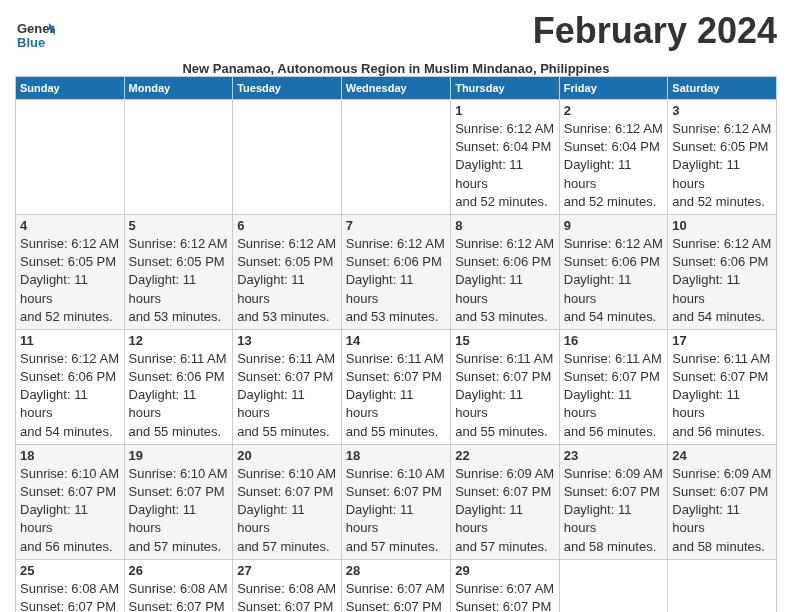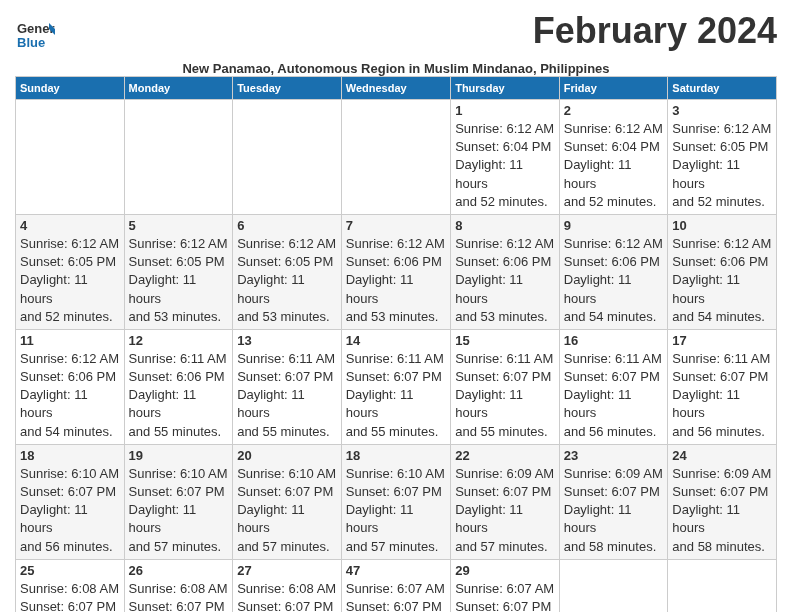--- a/index.html
+++ b/index.html
@@ -210,21 +210,21 @@
         </td>
         <td>
           <div class="day-number">26</div>
           <div class="day-info">Sunrise: 6:08 AM<br>Sunset: 6:07 PM<br>Daylight: 11 hours<br>and 59 minutes.</div>
         </td>
         <td>
           <div class="day-number">27</div>
           <div class="day-info">Sunrise: 6:08 AM<br>Sunset: 6:07 PM<br>Daylight: 11 hours<br>and 59 minutes.</div>
         </td>
         <td>
-          <div class="day-number">47</div>
+          <div class="day-number">28</div>
           <div class="day-info">Sunrise: 6:07 AM<br>Sunset: 6:07 PM<br>Daylight: 11 hours<br>and 59 minutes.</div>
         </td>
         <td>
           <div class="day-number">29</div>
           <div class="day-info">Sunrise: 6:07 AM<br>Sunset: 6:07 PM<br>Daylight: 12 hours<br>and 0 minutes.</div>
         </td>
         <td class="empty-cell"></td>
         <td class="empty-cell"></td>
       </tr>
     </tbody>

